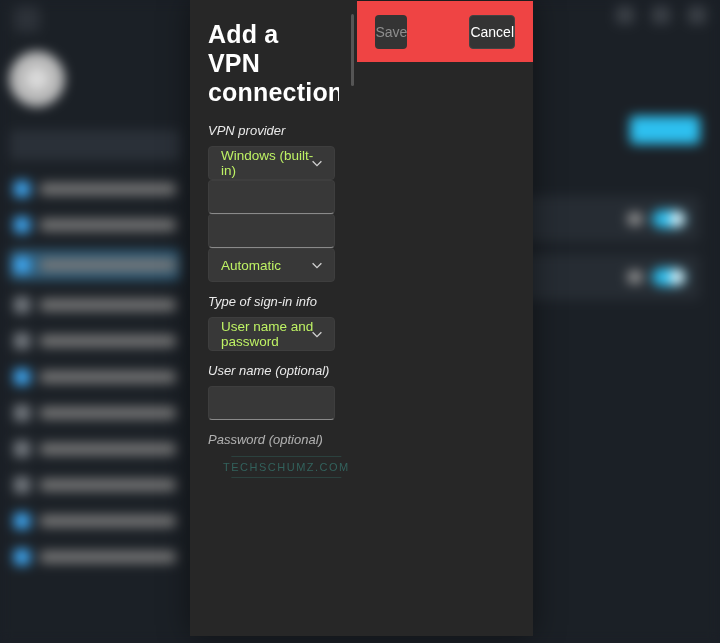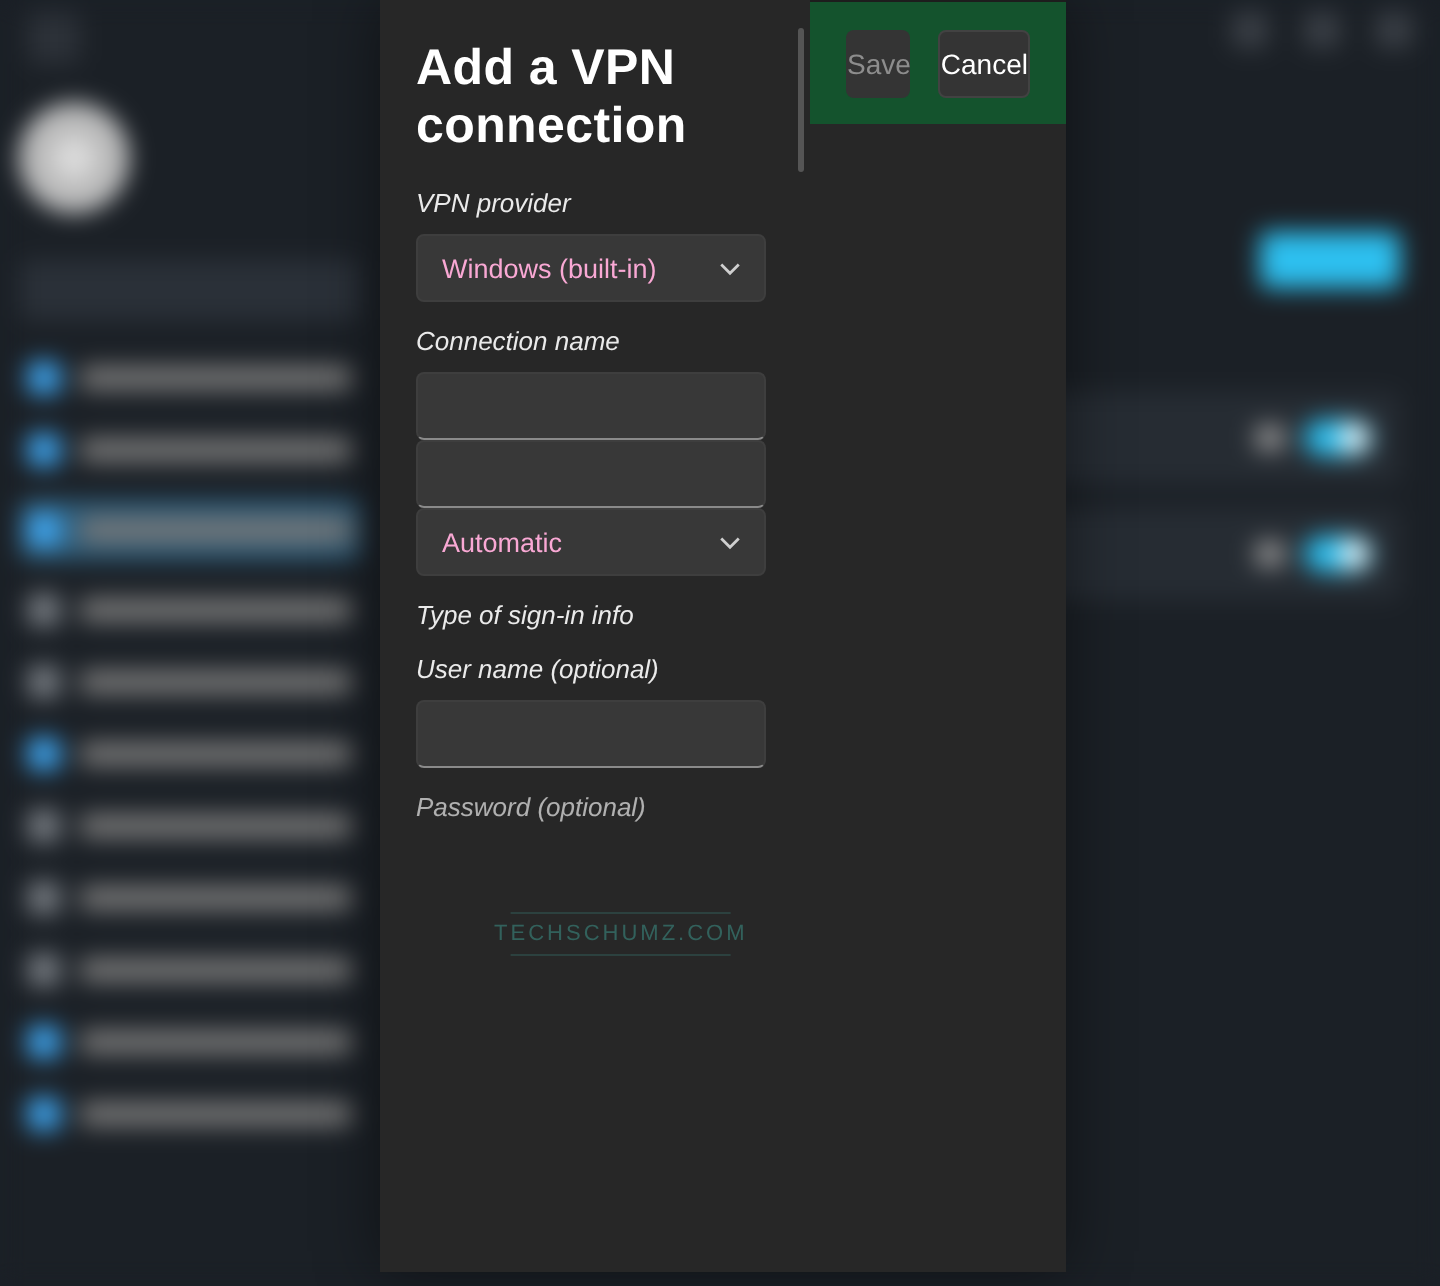--- a/index.html
+++ b/index.html
@@ -72,21 +72,21 @@
       display:block;
       font-style:italic;
     }
     .field-label.first { margin-top: 0; }
     .select, .txt {
       width: 100%;
       height: 34px;
       background: #383838;
       border: 1px solid #3e3e3e;
       border-radius: 4px;
-      color: #f9a8d4;
+      color: #bef264;
       font-size: 13.5px;
       padding: 0 12px;
       display:flex; align-items:center;
       position:relative;
     }
     .txt { border-bottom: 1.5px solid #8a8a8a; }
     .select .chev {
       position:absolute; right:10px; top:50%; transform:translateY(-50%);
       width:14px; height:14px;
     }
@@ -112,38 +112,39 @@
       opacity:.7;
     }
 
     
     .dlg-footer {
       height: 62px;
       border-top: 1px solid #1d1d1d;
       display:flex; align-items:center; justify-content:flex-start;
       gap: 14px;
       padding: 0 18px;
-      background:#14532d;
+      background:#ef4444;
     }
     .btn {
       flex:1;
       height: 34px;
       border-radius: 4px;
       font-size: 14px;
       display:flex; align-items:center; justify-content:center;
       cursor:pointer;
     }
     .btn.primary {
       background:#343434;
       color:#8d8d8d;
     }
     .btn.secondary {
       background:#343434;
       color:#ffffff;
       border:1px solid #424242;
+      margin-left:48px;
     }
   </style>
 </head>
 <body>
 
 <div class="bg">
   <div class="topbar">
     <div class="back"></div>
     <div class="winbtns">
         <div></div>
@@ -234,39 +235,46 @@
       <span class="field-label first">VPN provider</span>
       <div class="select">
         <span>Windows (built-in)</span>
         <span class="chev">
           <svg viewBox="0 0 16 16">
               <polyline points="3,6 8,11 13,6"></polyline>
             </svg>
         </span>
       </div>
 
-      <span class="field-label">Connection name</span>
       <div class="txt">
         <span></span>
       </div>
 
       <div class="txt">
         <span></span>
       </div>
 
       <div class="select">
         <span>Automatic</span>
         <span class="chev">
           <svg viewBox="0 0 16 16">
               <polyline points="3,6 8,11 13,6"></polyline>
             </svg>
         </span>
       </div>
 
       <span class="field-label">Type of sign-in info</span>
+      <div class="select">
+        <span>User name and password</span>
+        <span class="chev">
+          <svg viewBox="0 0 16 16">
+              <polyline points="3,6 8,11 13,6"></polyline>
+            </svg>
+        </span>
+      </div>
 
       <span class="field-label">User name (optional)</span>
       <div class="txt">
         <span></span>
       </div>
 
       <span class="field-label clip-fade" style="margin-bottom:0">Password (optional)</span>
 
     </div>
 

